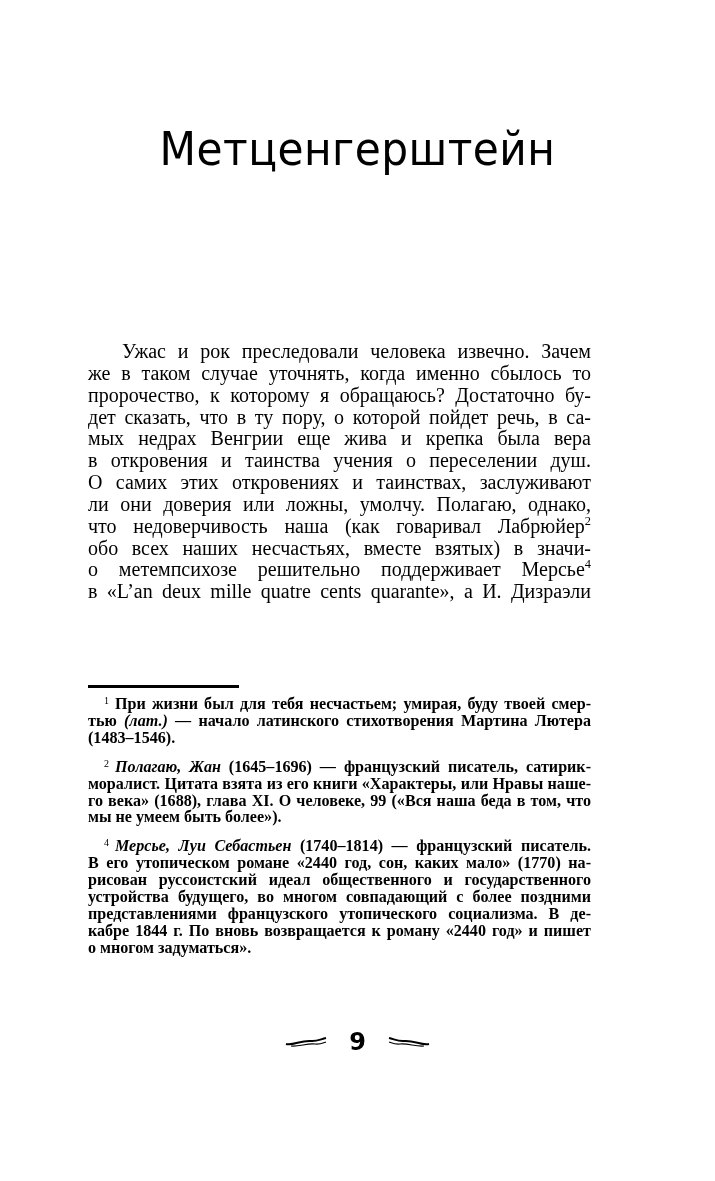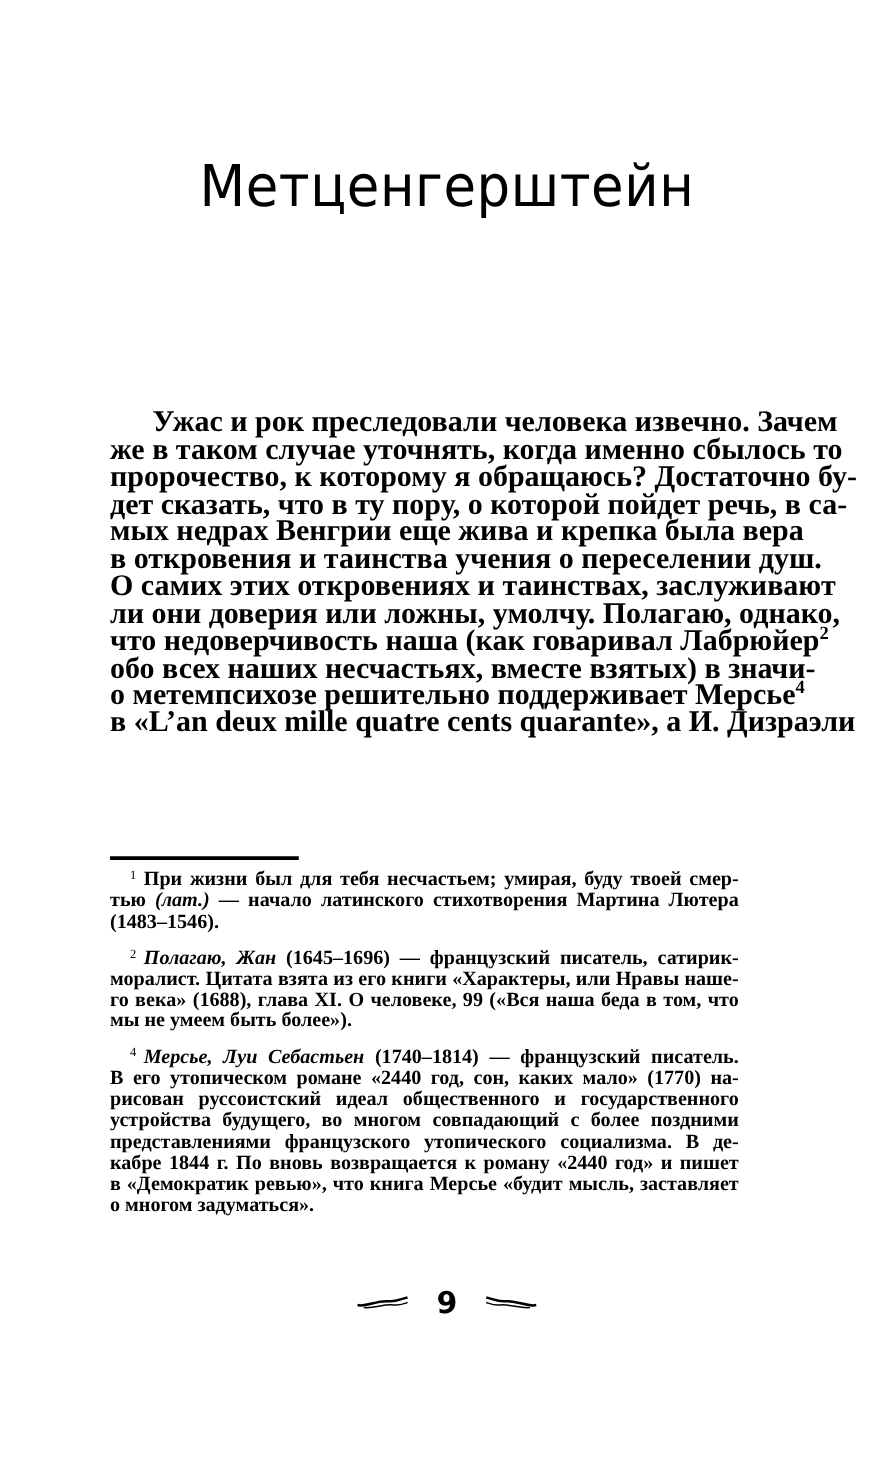--- a/index.html
+++ b/index.html
@@ -16,22 +16,22 @@
       font-size: 46px; font-weight: normal; letter-spacing: 0.5px;
       transform: scaleX(0.92);
     }
     .epigraph {
       position: absolute; right: 124px; top: 230px; text-align: right;
       font-size: 16.5px; line-height: 23px; font-weight: bold;
     }
     .epigraph .author { font-style: italic; }
     sup { font-size: 62%; line-height: 0; vertical-align: super; }
     .body {
-      position: absolute; left: 88px; width: 503px; top: 328px;
-      font-size: 24px; line-height: 21.85px; font-weight: bold;
+      position: absolute; left: 88px; width: 503px; top: 341px;
+      font-size: 20px; line-height: 21.85px; font-weight: normal;
       text-align: justify;
     }
     .body .line { display: block; text-align: justify; text-align-last: justify; white-space: nowrap; }
     .body .line.first { text-indent: 34px; }
     .rule {
       position: absolute; left: 88px; top: 685px; width: 151px; height: 3px; background: #000;
     }
     .footnotes {
       position: absolute; left: 88px; width: 503px; top: 693px;
       font-size: 16.1px; line-height: 16.9px; font-weight: bold;
@@ -91,21 +91,20 @@
     </div>
 
 
     <div class="fn">
       <span class="line first"><span class="num">4</span><span class="it">Мерсье, Луи Себастьен</span><span> (1740–1814) — французский писатель.</span></span>
       <span class="line">В его утопическом романе «2440 год, сон, каких мало» (1770) на-</span>
       <span class="line">рисован руссоистский идеал общественного и государственного</span>
       <span class="line">устройства будущего, во многом совпадающий с более поздними</span>
       <span class="line">представлениями французского утопического социализма. В де-</span>
       <span class="line">кабре 1844 г. По вновь возвращается к роману «2440 год» и пишет</span>
-      <span class="line">в «Демократик ревью», что книга Мерсье «будит мысль, заставляет</span>
       <span class="line last">о многом задуматься».</span>
     </div>
   </div>
 
   <div class="pagenum-wrap">
     <svg class="orn" viewBox="0 0 42 14">
       <path d="M1 9 C8 11, 16 5, 26 6 C32 6.5, 36 4, 41 3" fill="none" stroke="#000" stroke-width="2"></path>
       <path d="M6 11 C14 12, 22 8, 30 9 C35 9.5, 38 8, 41 7" fill="none" stroke="#000" stroke-width="1.2"></path>
     </svg>
     <span class="pagenum">9</span>

